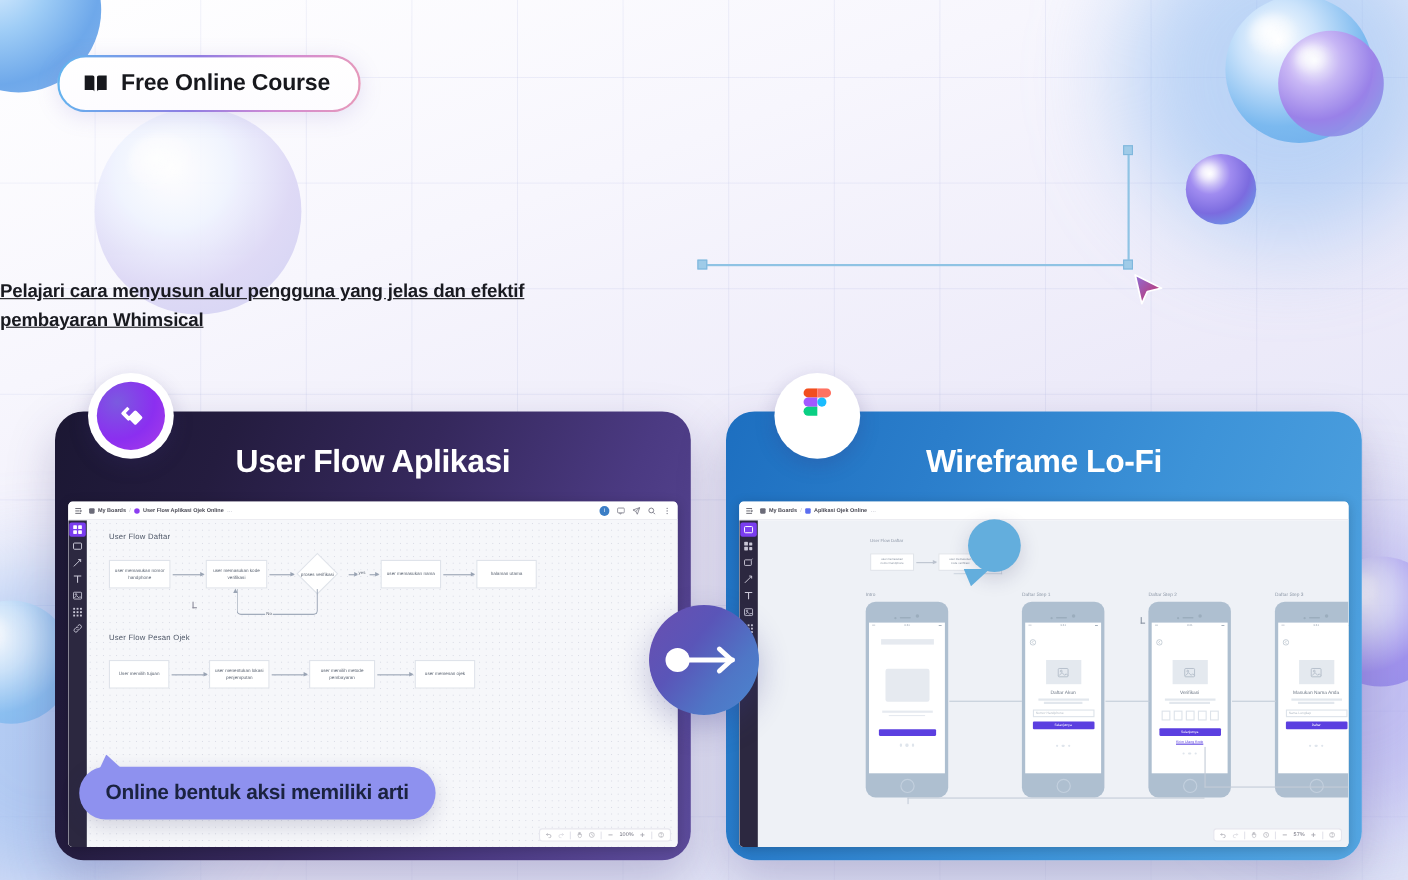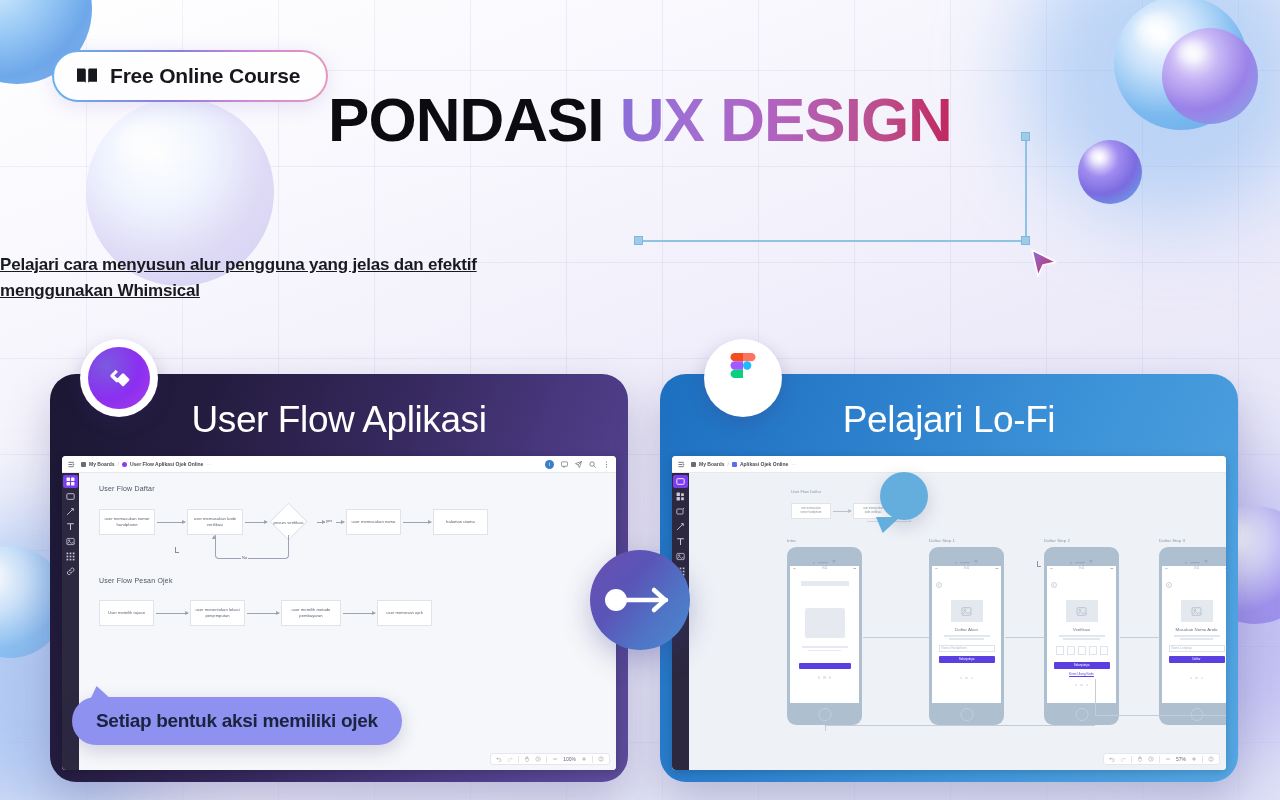--- a/index.html
+++ b/index.html
@@ -97,21 +97,21 @@
     background: linear-gradient(112deg, #1b1733 0%, #241c3f 22%, #35285c 48%, #4b3a82 74%, #5d4c9c 100%);
     padding: 10px 12px 12px 12px;
   }
   #card-right {
     left: 660px;
     background: linear-gradient(112deg, #1d6fc0 0%, #2b7ecb 28%, #3d93d8 60%, #54a6e2 100%);
     padding: 10px 12px 12px 12px;
   }
   .card-title {
     height: 72px; display: flex; align-items: center; justify-content: center;
-    color: #fff; font-size: 37px; font-weight: 400; letter-spacing: -.4px;
+    color: #fff; font-size: 29px; font-weight: 700; letter-spacing: -.4px;
   }
 
   
   .logo-badge {
     position: absolute; width: 78px; height: 78px; border-radius: 50%;
     background: #fff; display: flex; align-items: center; justify-content: center;
     box-shadow: 0 6px 18px rgba(60,50,120,.22);
     z-index: 6;
   }
   #logo-whimsical { left: 80px; top: 339px; }
@@ -303,28 +303,25 @@
   <span style="display:flex;">
     <svg width="22" height="18" viewBox="0 0 22 18" fill="#17181d">
       <path d="M1 1.6h7.2c.9 0 1.6.7 1.6 1.6v13.2c0-.9-.7-1.6-1.6-1.6H1V1.6z"></path>
       <path d="M21 1.6h-7.2c-.9 0-1.6.7-1.6 1.6v13.2c0-.9.7-1.6 1.6-1.6H21V1.6z"></path>
     </svg>
   </span>
   <span class="label">Free Online Course</span>
 </div>
 
 <div id="headline">
-  <div class="h2">
-    <span class="dark">PONDASI </span><span class="grad-b">UX DESIGN</span>
-  </div>
 </div>
 
 <div id="subtitle">
   <div>Pelajari cara menyusun alur pengguna yang jelas dan efektif</div>
-  <div>menggunakan Whimsical</div>
+  <div>pembayaran Whimsical</div>
 </div>
 
 <div class="sel-line" style="left:1025px; top:138px; width:1.5px; height:102px;"></div>
 <div class="sel-line" style="left:640px; top:240px; width:386px; height:1.5px;"></div>
 <div class="sel-dot" style="left:1021px; top:132px;"></div>
 <div class="sel-dot" style="left:1021px; top:236px;"></div>
 <div class="sel-dot" style="left:634px; top:236px;"></div>
 <div id="cursor-arrow">
   <svg width="30" height="32" viewBox="0 0 30 32">
     <defs>
@@ -515,25 +512,25 @@
   <div class="inner">
     <svg width="30" height="30" viewBox="0 0 32 32" fill="#fff">
       <path d="M12.5 7.2L7.2 12.5a1.6 1.6 0 000 2.3l5.3 5.3a1.6 1.6 0 002.3 0l1.6-1.6-5.3-5.3 3.7-3.7-2.3-2.3z"></path>
       <rect x="15" y="12.5" width="10.6" height="10.6" rx="1.6" transform="rotate(45 20.3 17.8)"></rect>
     </svg>
   </div>
 </div>
 
 <div class="callout" id="callout-left">
   <span class="tail"></span>
-  <span>Setiap bentuk aksi memiliki ojek</span>
+  <span>Online bentuk aksi memiliki arti</span>
 </div>
 
 <div class="card" id="card-right">
-  <div class="card-title">Pelajari Lo-Fi</div>
+  <div class="card-title">Wireframe Lo-Fi</div>
 
   <div class="app">
     <div class="app-topbar">
       <span style="display:flex;">
         <svg class="ticon" viewBox="0 0 16 16" stroke="#55555f" stroke-width="1.8" fill="none">
           <path d="M1 3h12M1 8h9M1 13h12M11 6l3 2-3 2"></path>
         </svg>
       </span>
       <div class="bc">
         <span class="sq" style="background:#6b6b78;"></span>

